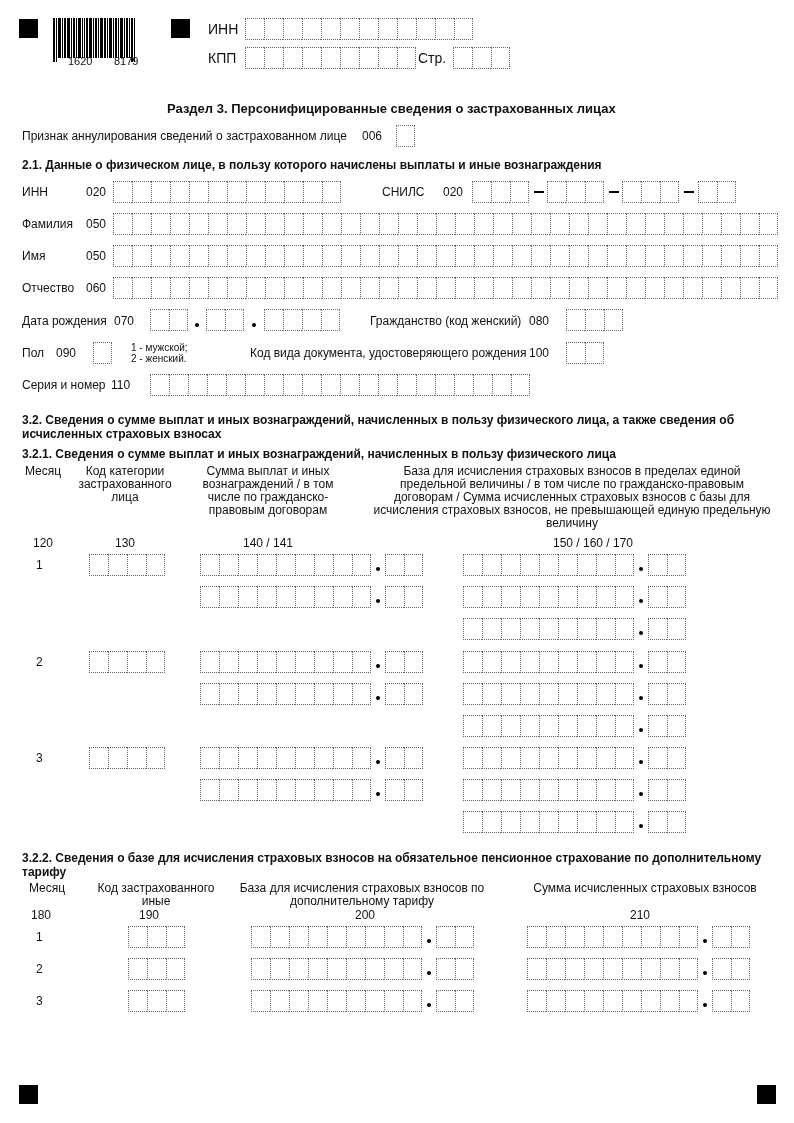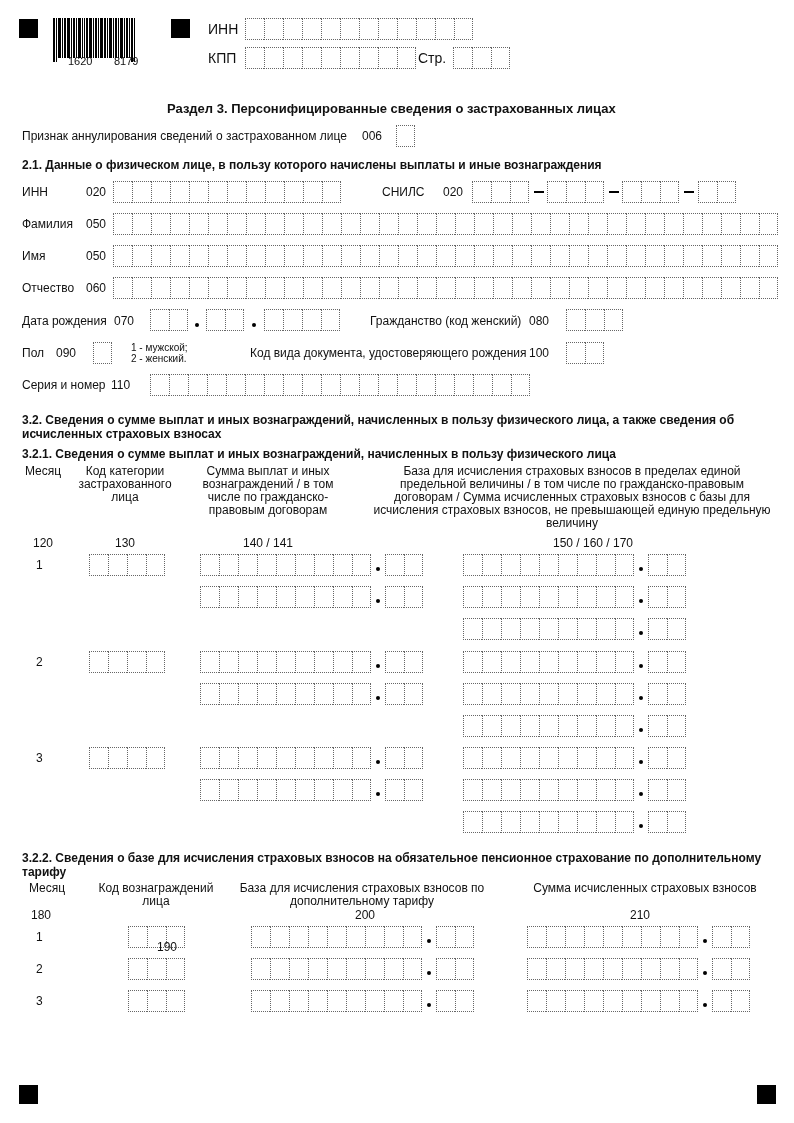--- a/index.html
+++ b/index.html
@@ -350,26 +350,26 @@
 <div class="hdr" style="left:75px;top:537px;width:100px;">130</div>
 <div class="hdr" style="left:193px;top:537px;width:150px;">140 / 141</div>
 <div class="hdr" style="left:393px;top:537px;width:400px;">150 / 160 / 170</div>
 
 <div id="s321-rows"></div>
 
 <div class="title" style="left:22px;top:851px;font-size:12px;">3.2.2. Сведения о базе для исчисления страховых взносов на обязательное пенсионное страхование по дополнительному</div>
 <div class="title" style="left:22px;top:865px;font-size:12px;">тарифу</div>
 
 <div class="hdr" style="left:22px;top:882px;width:50px;">Месяц</div>
-<div class="hdr" style="left:92px;top:882px;width:128px;">Код вознаграждений лица</div>
+<div class="hdr" style="left:92px;top:882px;width:128px;">Код застрахованного иные</div>
 <div class="hdr" style="left:232px;top:882px;width:260px;">База для исчисления страховых взносов по дополнительному тарифу</div>
 <div class="hdr" style="left:515px;top:882px;width:260px;">Сумма исчисленных страховых взносов</div>
 
 <div class="hdr" style="left:16px;top:909px;width:50px;">180</div>
-<div class="hdr" style="left:132px;top:909px;width:70px;margin-top:32px;">190</div>
+<div class="hdr" style="left:114px;top:909px;width:70px;">190</div>
 <div class="hdr" style="left:330px;top:909px;width:70px;">200</div>
 <div class="hdr" style="left:605px;top:909px;width:70px;">210</div>
 
 <div id="s322-rows"></div>
 
 <div class="lbl" style="left: 36px; top: 558px;">1</div>
 <div class="cells" style="left: 89px; top: 554px;">
     <div class="cell" style="width: 19px;"></div>
     <div class="cell" style="width: 19px;"></div>
     <div class="cell" style="width: 19px;"></div>

